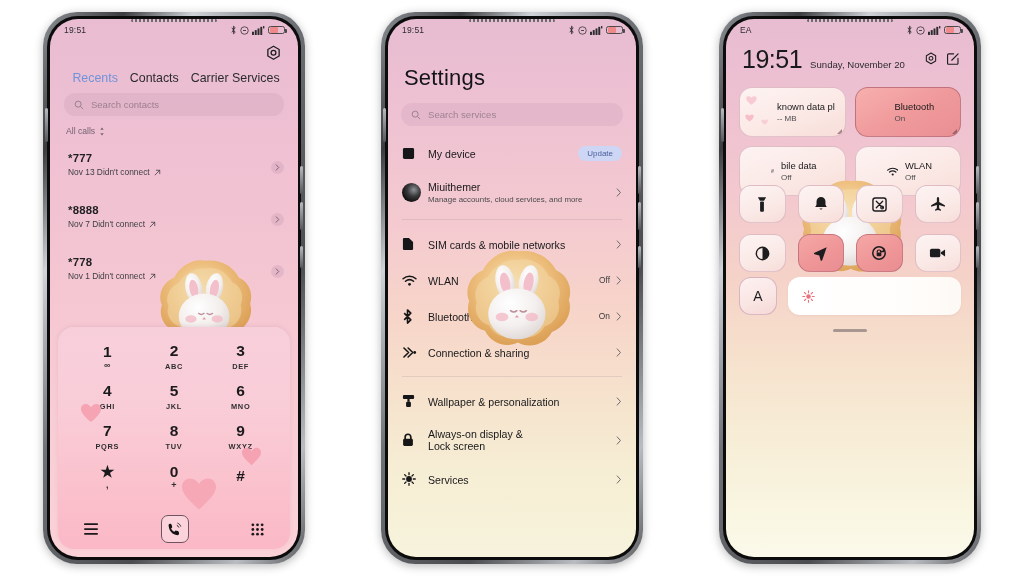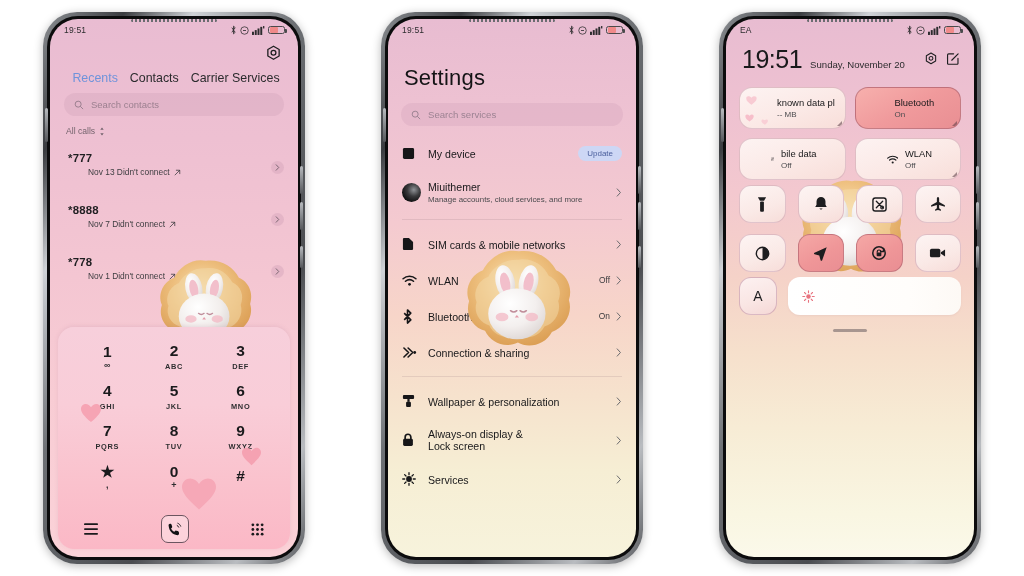--- a/index.html
+++ b/index.html
@@ -122,21 +122,21 @@
     position:absolute; top:107px; left:16px;
     display:flex; align-items:center; gap:4px;
     font-size:8.6px; color:#74636d;
   }
   .call-list { position:absolute; top:126px; left:0; right:0; }
   .call-row {
     position:relative;
     height:52px; padding:7px 16px 0 18px;
   }
   .call-num { font-size:11.4px; font-weight:700; color:#1f1f21; letter-spacing:.2px;}
-  .call-sub { font-size:8.4px; color:#3d3d40; margin-top:3px; display:flex; align-items:center; gap:4px;margin-left:20px;}
+  .call-sub { font-size:8.4px; color:#3d3d40; margin-top:3px; display:flex; align-items:center; gap:4px;}
   .chev-circle {
     position:absolute; right:14px; top:16px;
     width:13px; height:13px; border-radius:50%;
     background: rgba(216,170,190,.55);
     display:flex;align-items:center;justify-content:center;
   }
   .mascot {
     position:absolute;
     width:104px; height:92px;
     pointer-events:none;
@@ -237,21 +237,21 @@
     display:flex; align-items:flex-end; gap:8px;
   }
   .cc-time { font-size:25px; font-weight:400; color:#19191b; line-height:1; letter-spacing:-.5px;}
   .cc-date { font-size:9.6px; color:#2c2c2e; padding-bottom:2px; flex:1 1 auto;}
   .cc-hdr-ico { padding-bottom:2px; }
   .cc-tiles {
     position:absolute; top:68px; left:13px; right:13px;
     display:grid; grid-template-columns:1fr 1fr; gap:9px;
   }
   .big-tile {
-    height:42px; border-radius:13px;
+    height:50px; border-radius:13px;
     border:1px solid rgba(190,140,160,.45);
     background: linear-gradient(160deg,#fdf3f2 0%,#fbe9e6 55%,#f8ded9 100%);
     display:flex; align-items:center; gap:7px;
     padding:0 28px;
     position:relative; overflow:hidden;
   }
   .big-tile.on {
     background: linear-gradient(150deg,#f7b0ad 0%,#f09a9c 50%,#e98f93 100%);
     border-color: rgba(150,80,95,.5);
   }

